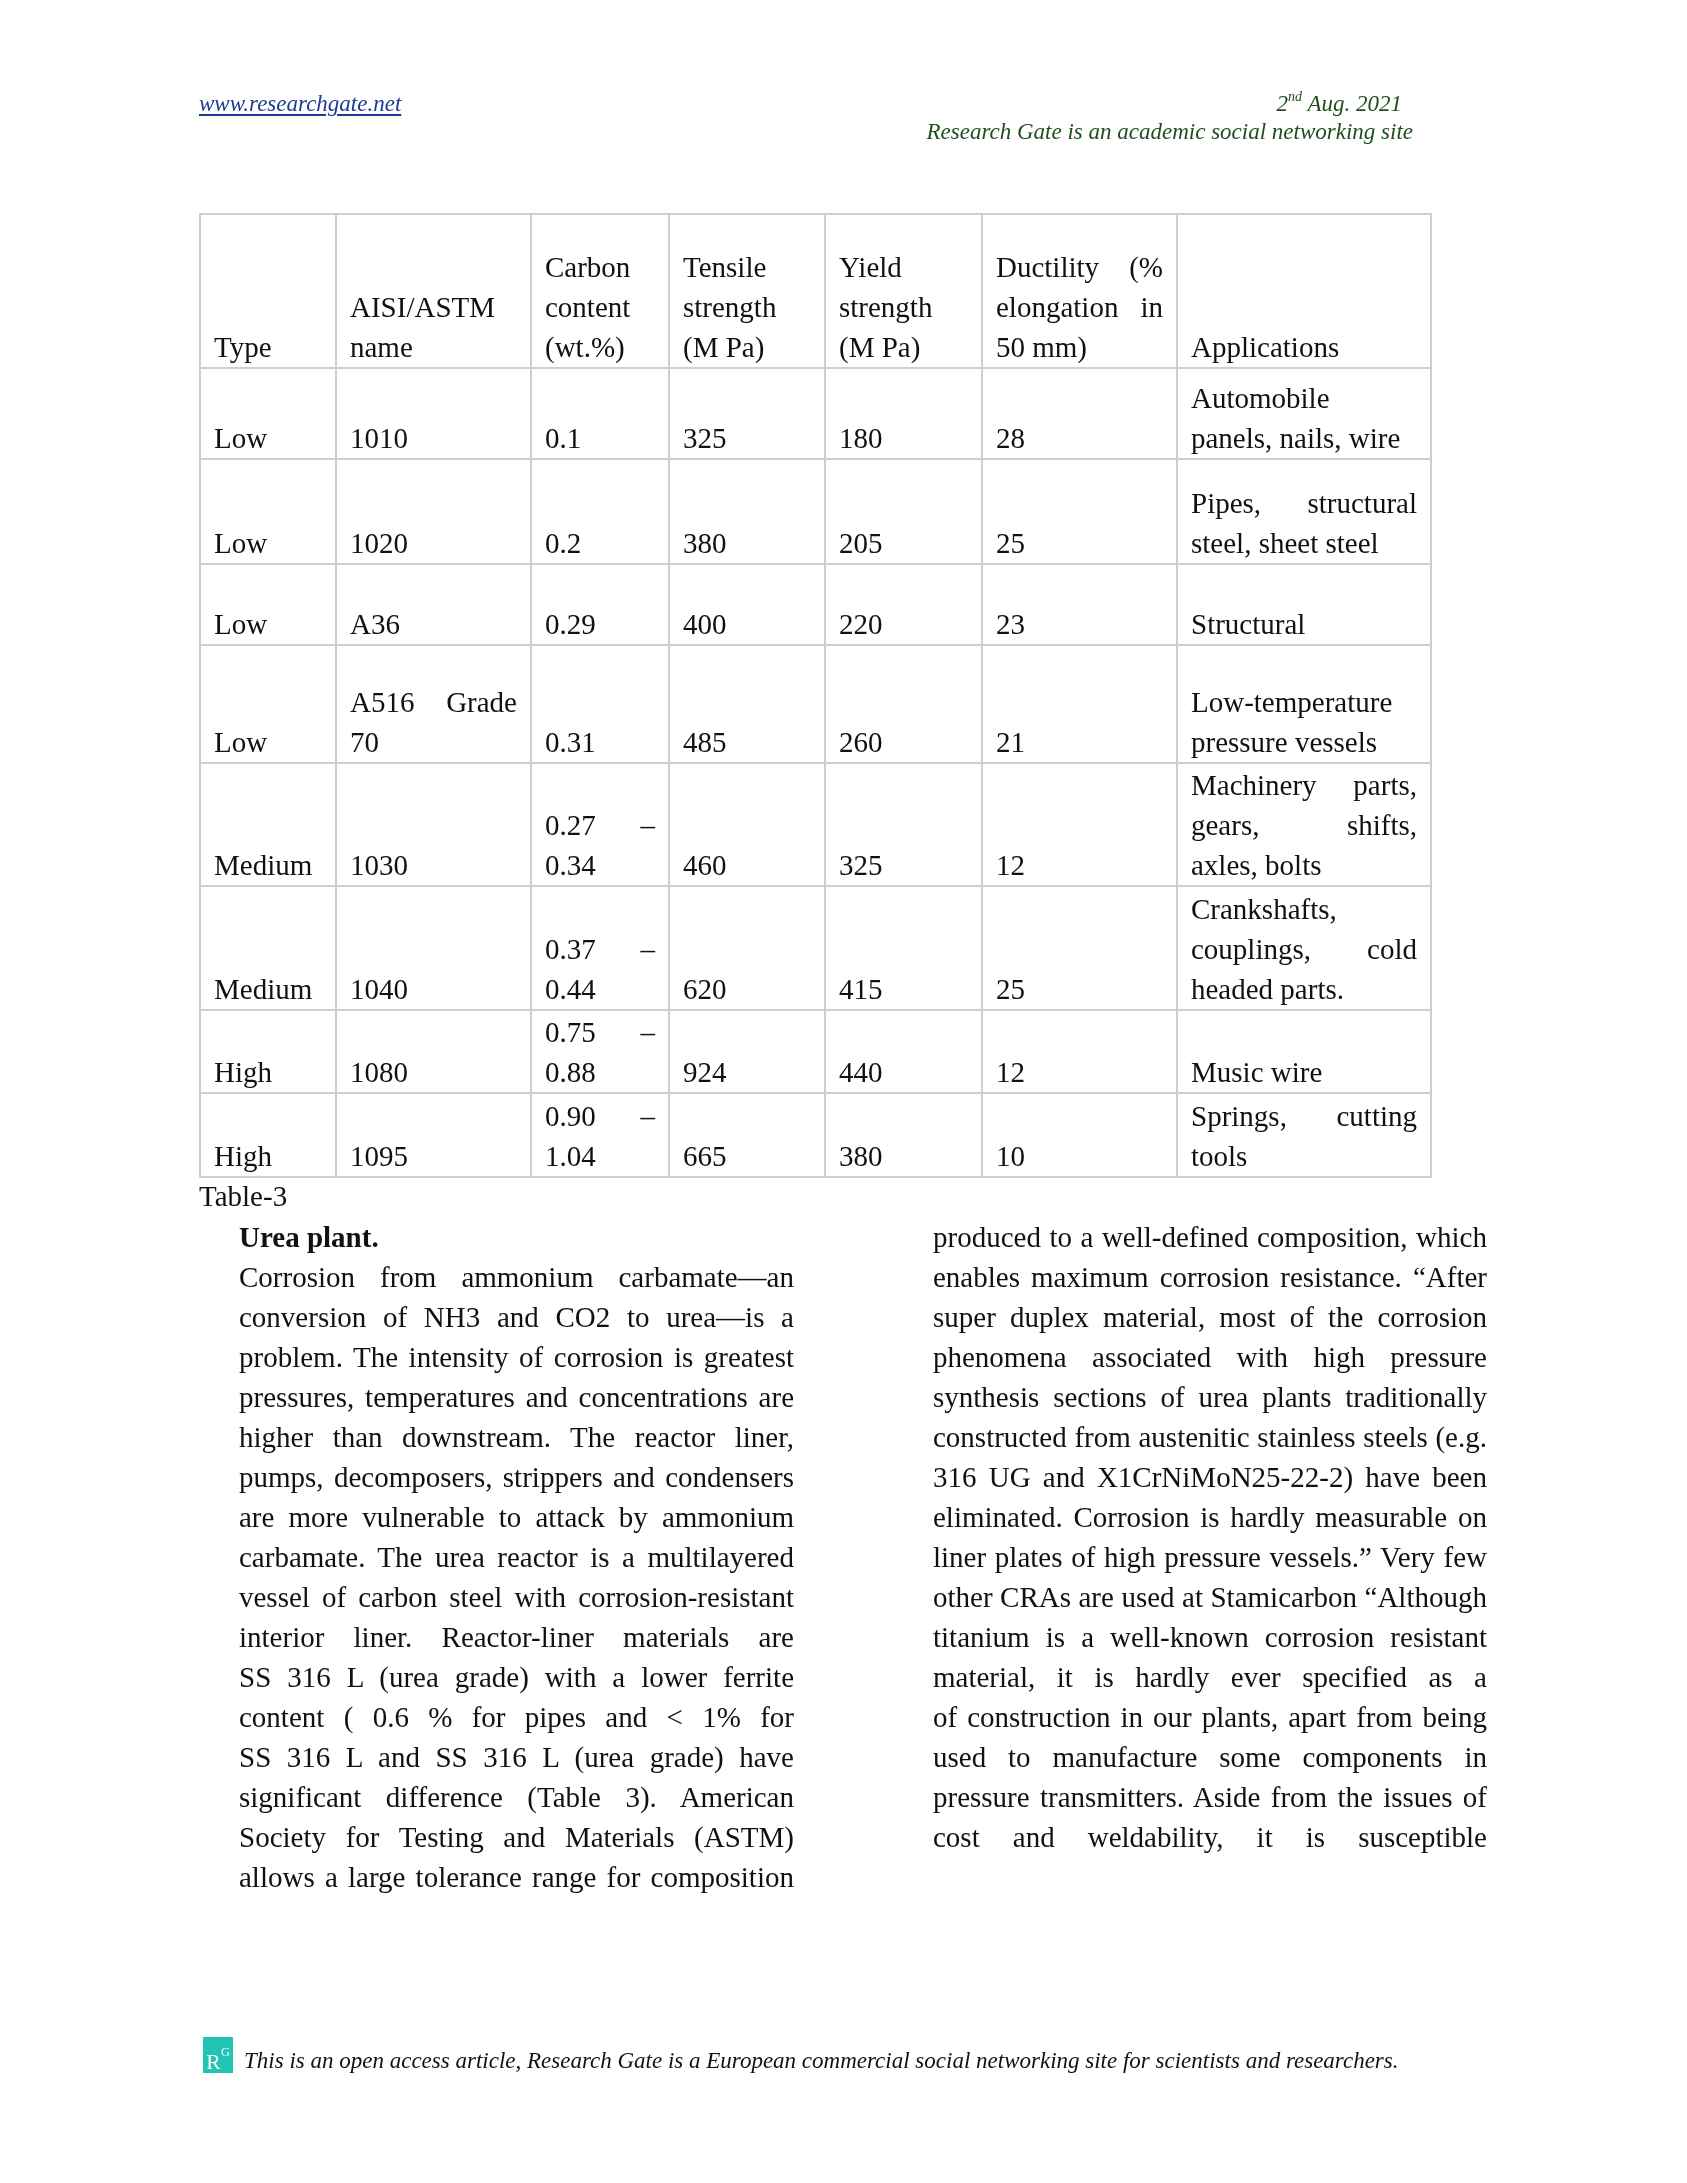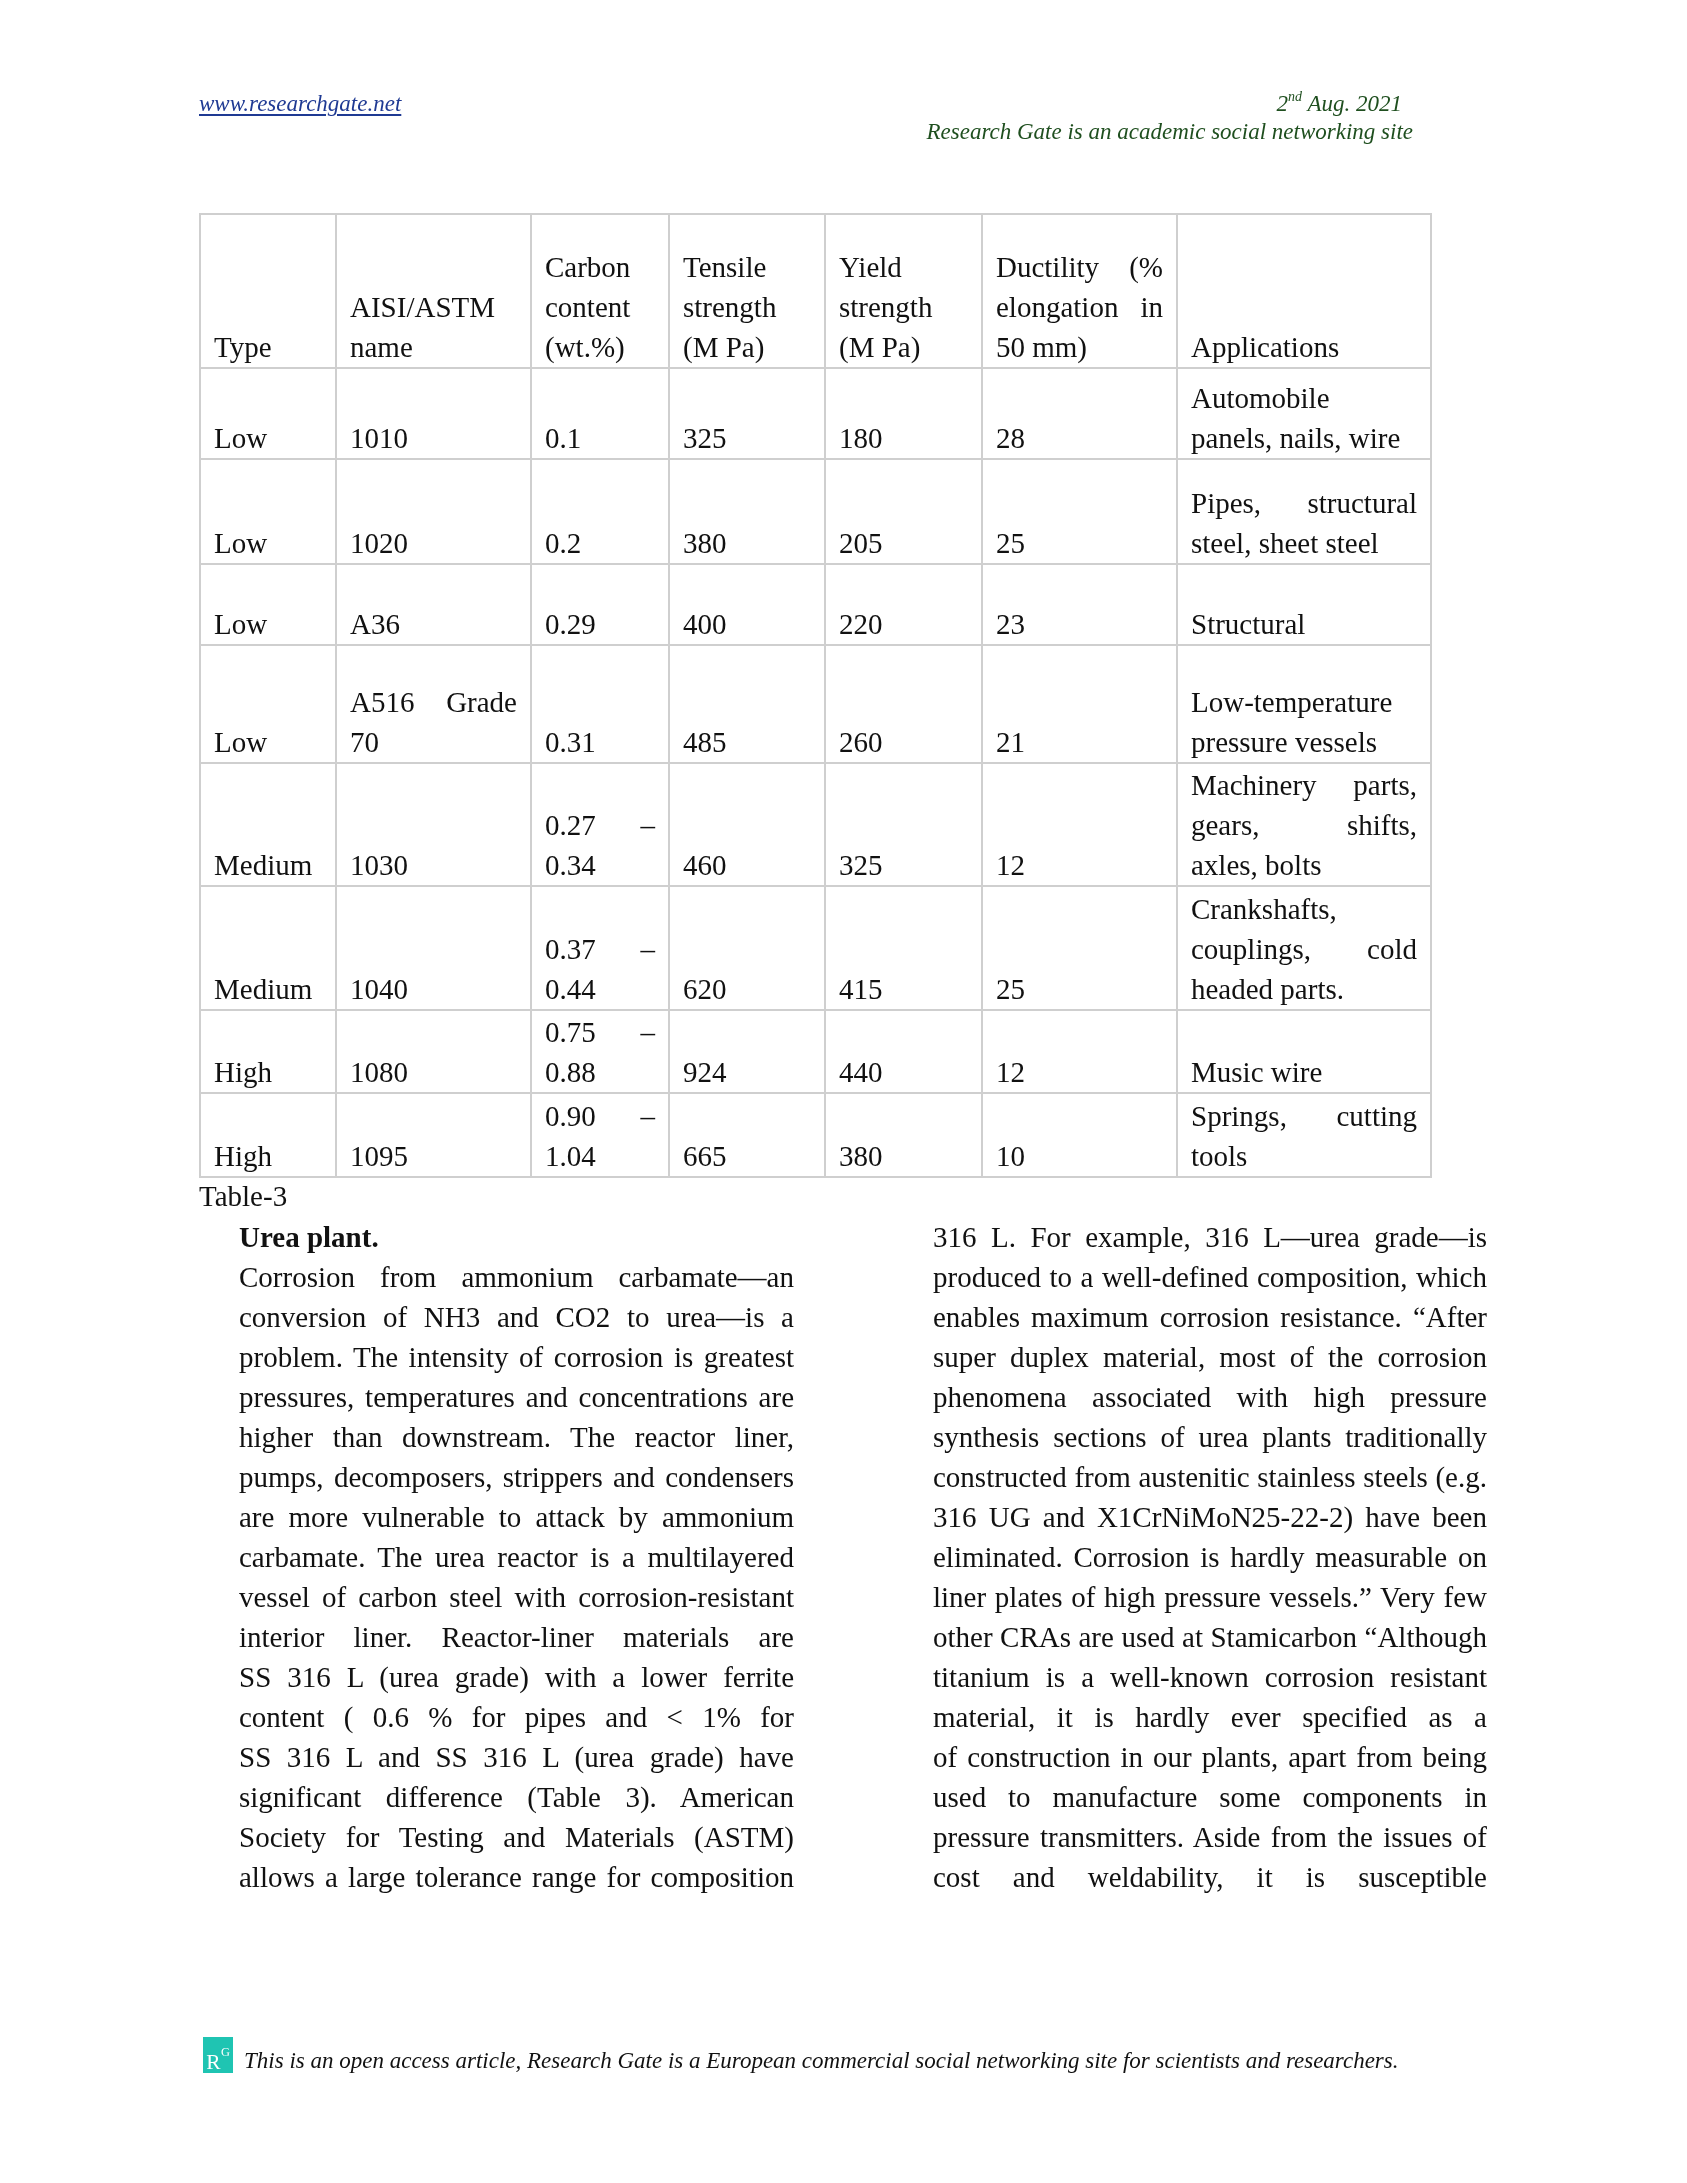--- a/index.html
+++ b/index.html
@@ -333,21 +333,20 @@
       <span class="line j">content ( 0.6 % for pipes and &lt; 1% for forging).</span>
       <span class="line j">SS 316 L and SS 316 L (urea grade) have</span>
       <span class="line j">significant difference (Table 3). American</span>
       <span class="line j">Society for Testing and Materials (ASTM)</span>
       <span class="line j">allows a large tolerance range for composition of</span>
     </div>
 </div>
 
 <div class="abs col col-right">
   <div id="right-lines">
-      <span class="line j">316 L. For example, 316 L—urea grade—is</span>
       <span class="line j">produced to a well-defined composition, which</span>
       <span class="line j">enables maximum corrosion resistance. “After</span>
       <span class="line j">super duplex material, most of the corrosion</span>
       <span class="line j">phenomena associated with high pressure</span>
       <span class="line j">synthesis sections of urea plants traditionally</span>
       <span class="line j">constructed from austenitic stainless steels (e.g.</span>
       <span class="line j">316 UG and X1CrNiMoN25-22-2) have been</span>
       <span class="line j">eliminated. Corrosion is hardly measurable on</span>
       <span class="line j">liner plates of high pressure vessels.” Very few</span>
       <span class="line j">other CRAs are used at Stamicarbon “Although</span>

